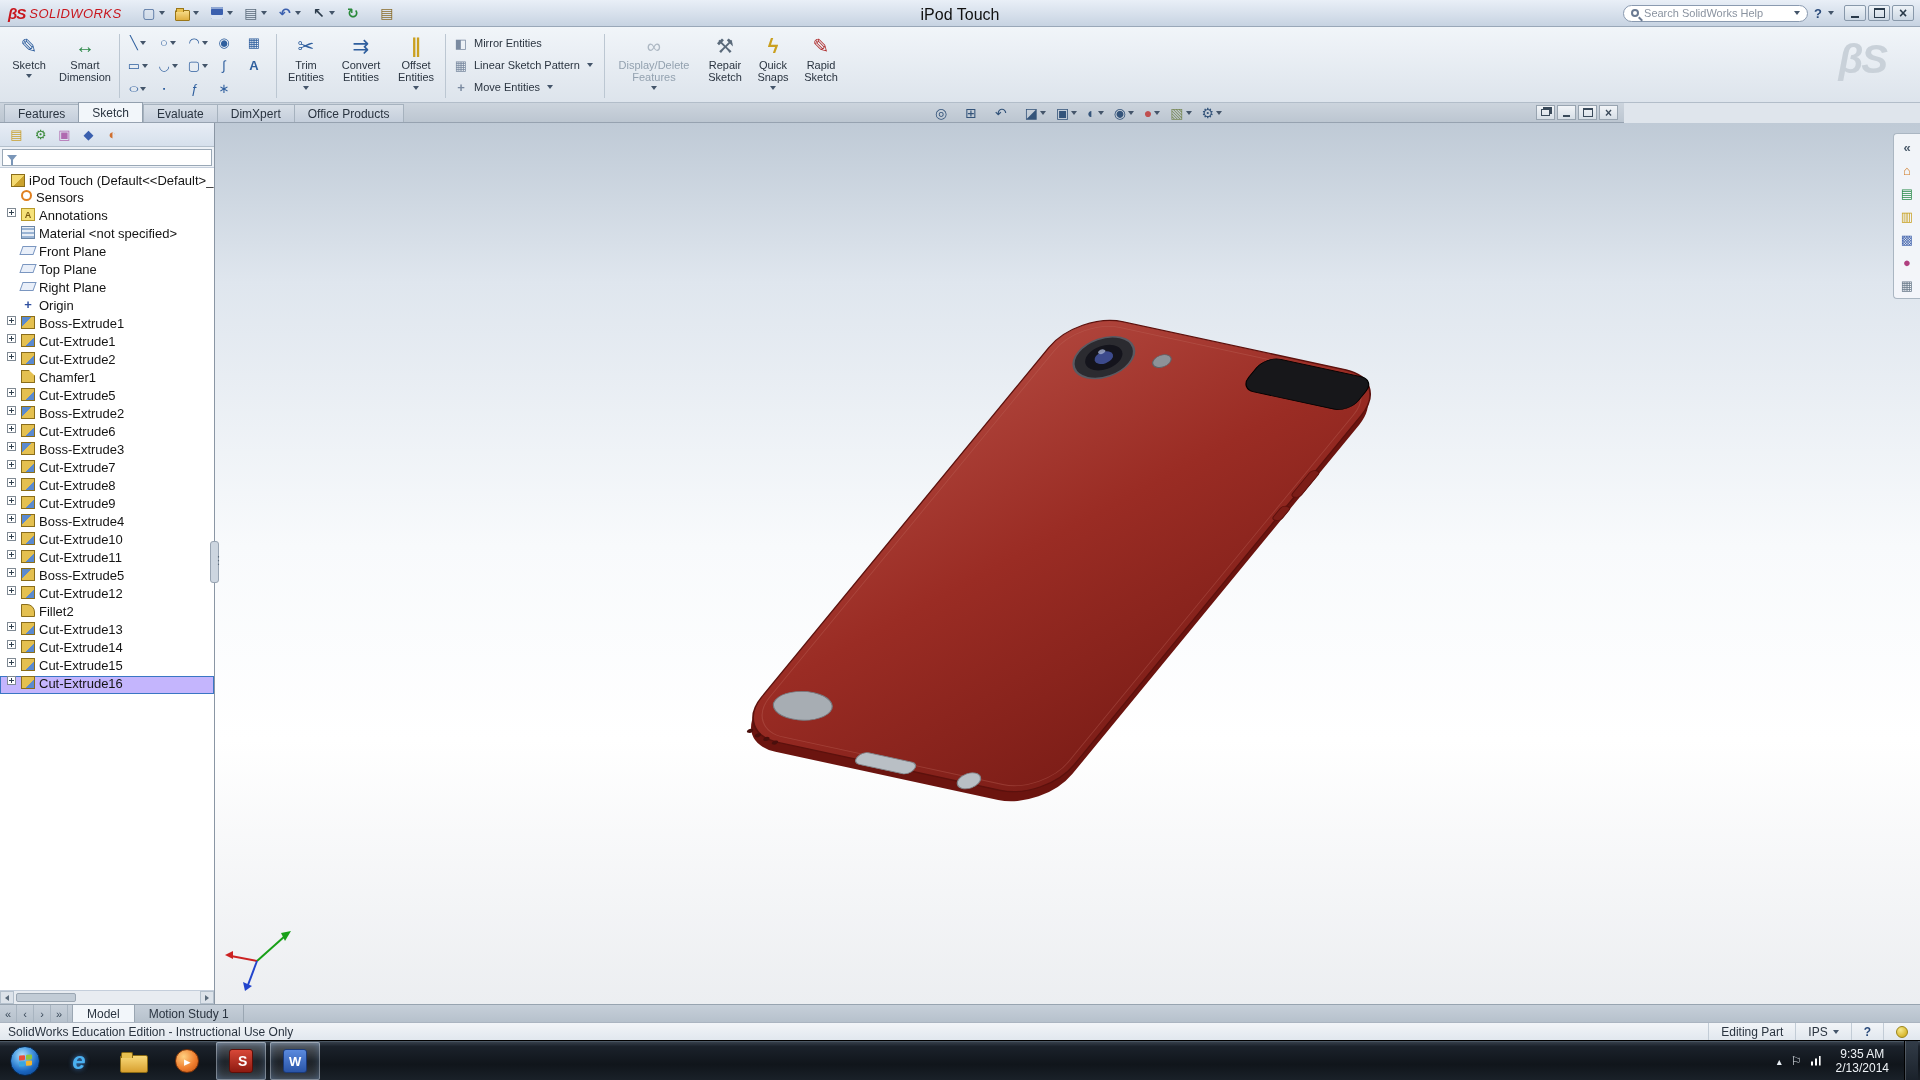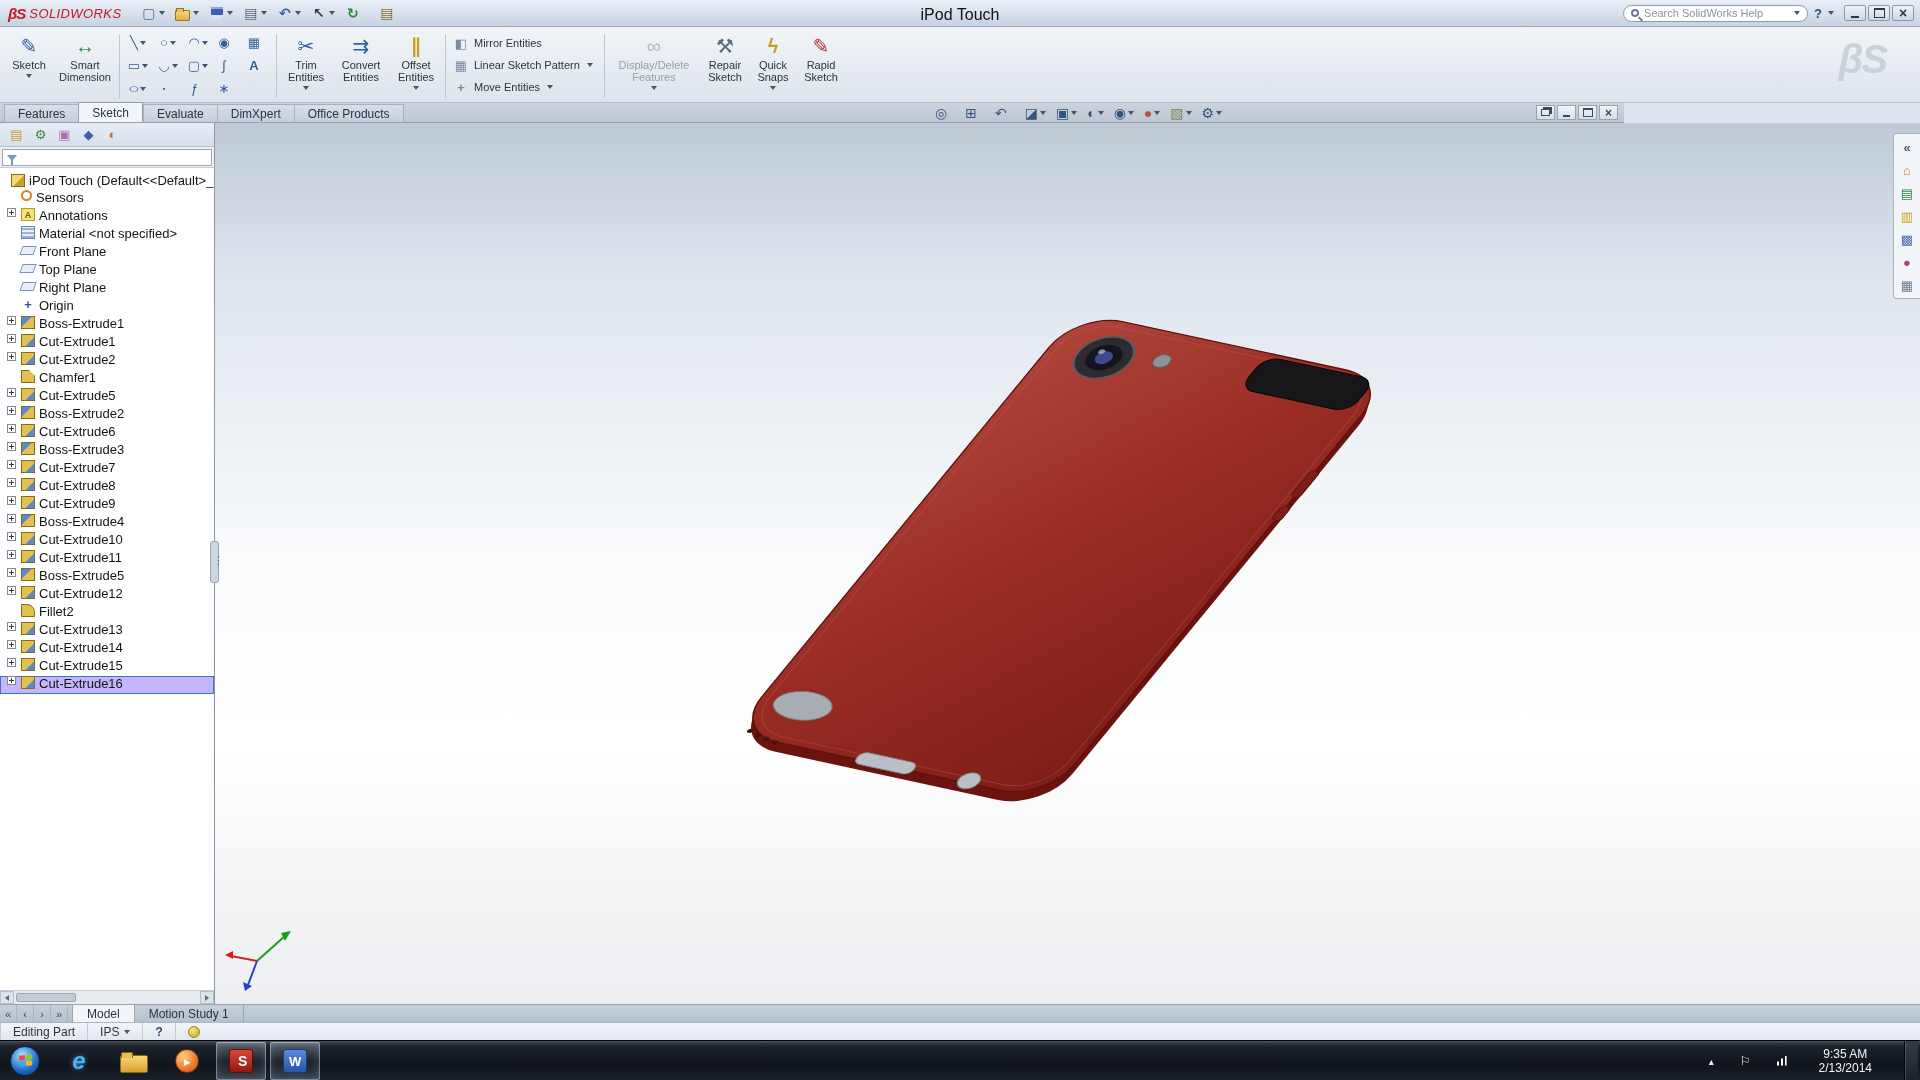--- a/index.html
+++ b/index.html
@@ -199,21 +199,21 @@
   .i-ie::before{content:"e";font-size:24px;font-weight:bold;font-style:italic;color:#4ab0f0;text-shadow:0 0 5px rgba(80,160,255,.7)}
   .i-folder{width:26px;height:20px;position:relative}
   .i-folder::before{content:"";position:absolute;left:0;top:4px;width:26px;height:16px;background:linear-gradient(#f8d878,#d8a030);border:1px solid #8a6a14;border-radius:2px}
   .i-folder::after{content:"";position:absolute;left:1px;top:1px;width:10px;height:5px;background:#e8c050;border:1px solid #8a6a14;border-bottom:none;border-radius:2px 2px 0 0}
   .i-media-player{width:24px;height:24px;border-radius:50%;background:radial-gradient(circle at 35% 30%,#ffd080,#f08030 55%,#c05010);border:1px solid #7a3208}
   .i-media-player::before{content:"▸";color:#fff;font-size:13px;position:absolute;left:8px;top:4px}
   .i-solidworks{width:24px;height:24px;border-radius:3px;background:linear-gradient(#d84838,#8e1a10);border:1px solid #5e0e08}
   .i-solidworks::before{content:"S";color:#fff;font-weight:bold;font-size:14px;position:absolute;left:8px;top:3px}
   .i-word{width:24px;height:24px;border-radius:3px;background:linear-gradient(#5a8ade,#2a55a8);border:1px solid #1a3a7a}
   .i-word::before{content:"W";color:#fff;font-weight:bold;font-size:13px;position:absolute;left:5px;top:4px}
-  .tray{margin-left:auto;display:flex;align-items:center;gap:26px;padding-right:2px;height:100%}
+  .tray{margin-left:auto;display:flex;align-items:center;gap:9px;padding-right:2px;height:100%}
   .tr-arrow::before{content:"▴";color:#e8eef4;font-size:10px}
   .tr-flag::before{content:"⚐";color:#e8eef4;font-size:12px}
   .tr-net{width:10px;height:10px;background:linear-gradient(90deg,#fff 0 2px,transparent 2px 4px,#fff 4px 6px,transparent 6px 8px,#fff 8px 10px);clip-path:polygon(0 60%,34% 60%,34% 30%,67% 30%,67% 0,100% 0,100% 100%,0 100%)}
   .clock{display:flex;flex-direction:column;align-items:center;justify-content:center;font-size:12px;color:#f0f4f8;line-height:14px;margin:0 6px}
   .showdesktop{width:14px;height:40px;border-left:1px solid #000;box-shadow:inset 1px 0 0 rgba(255,255,255,.18);background:linear-gradient(#323c48,#1a212a)}
 </style>
 </head>
 <body>
 
 <div id="screen">
@@ -774,20 +774,21 @@
           <span>Model</span>
         </div>
 
         <div class="mtab">
           <span>Motion Study 1</span>
         </div>
       </div>
   </div>
 
   <div id="statusbar">
+    <span class="sb-msg">SolidWorks Education Edition - Instructional Use Only</span>
     <div class="sbc">
       <span>Editing Part</span>
     </div>
     <div class="sbc">
       <span>IPS</span>
       <span class="caret"></span>
     </div>
     <div class="sbc">
       <span class="sb-help"></span>
     </div>

